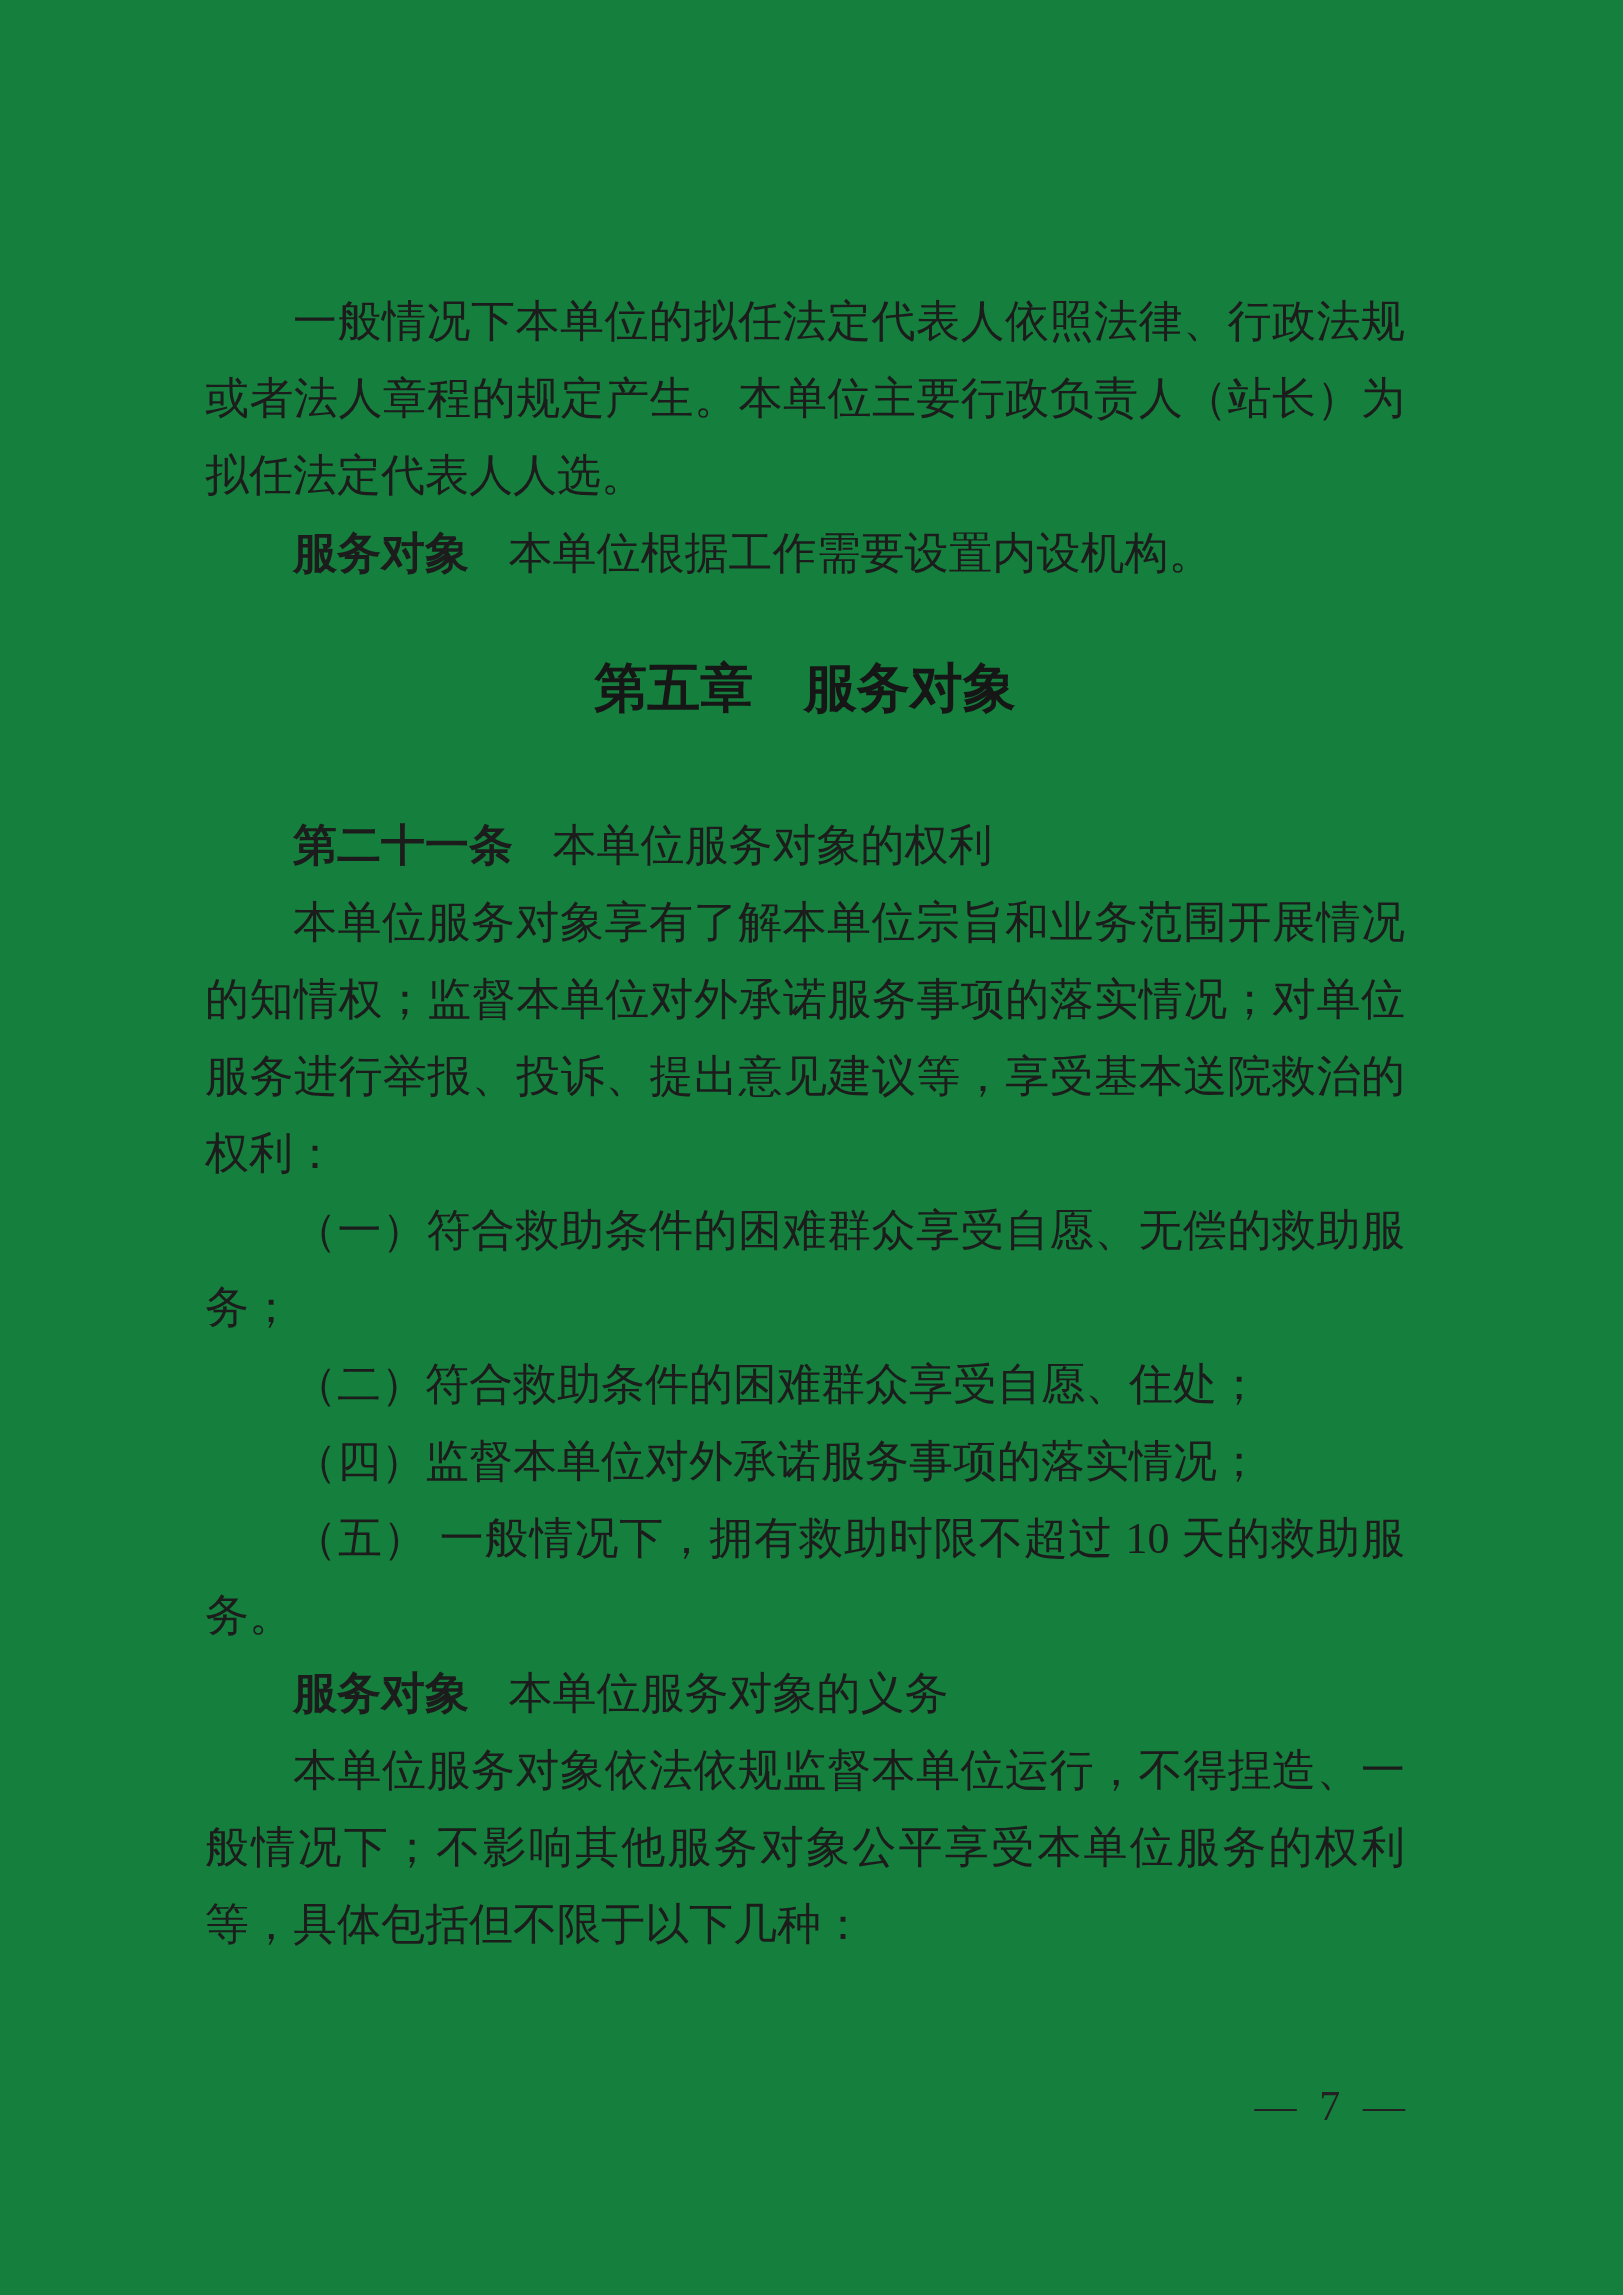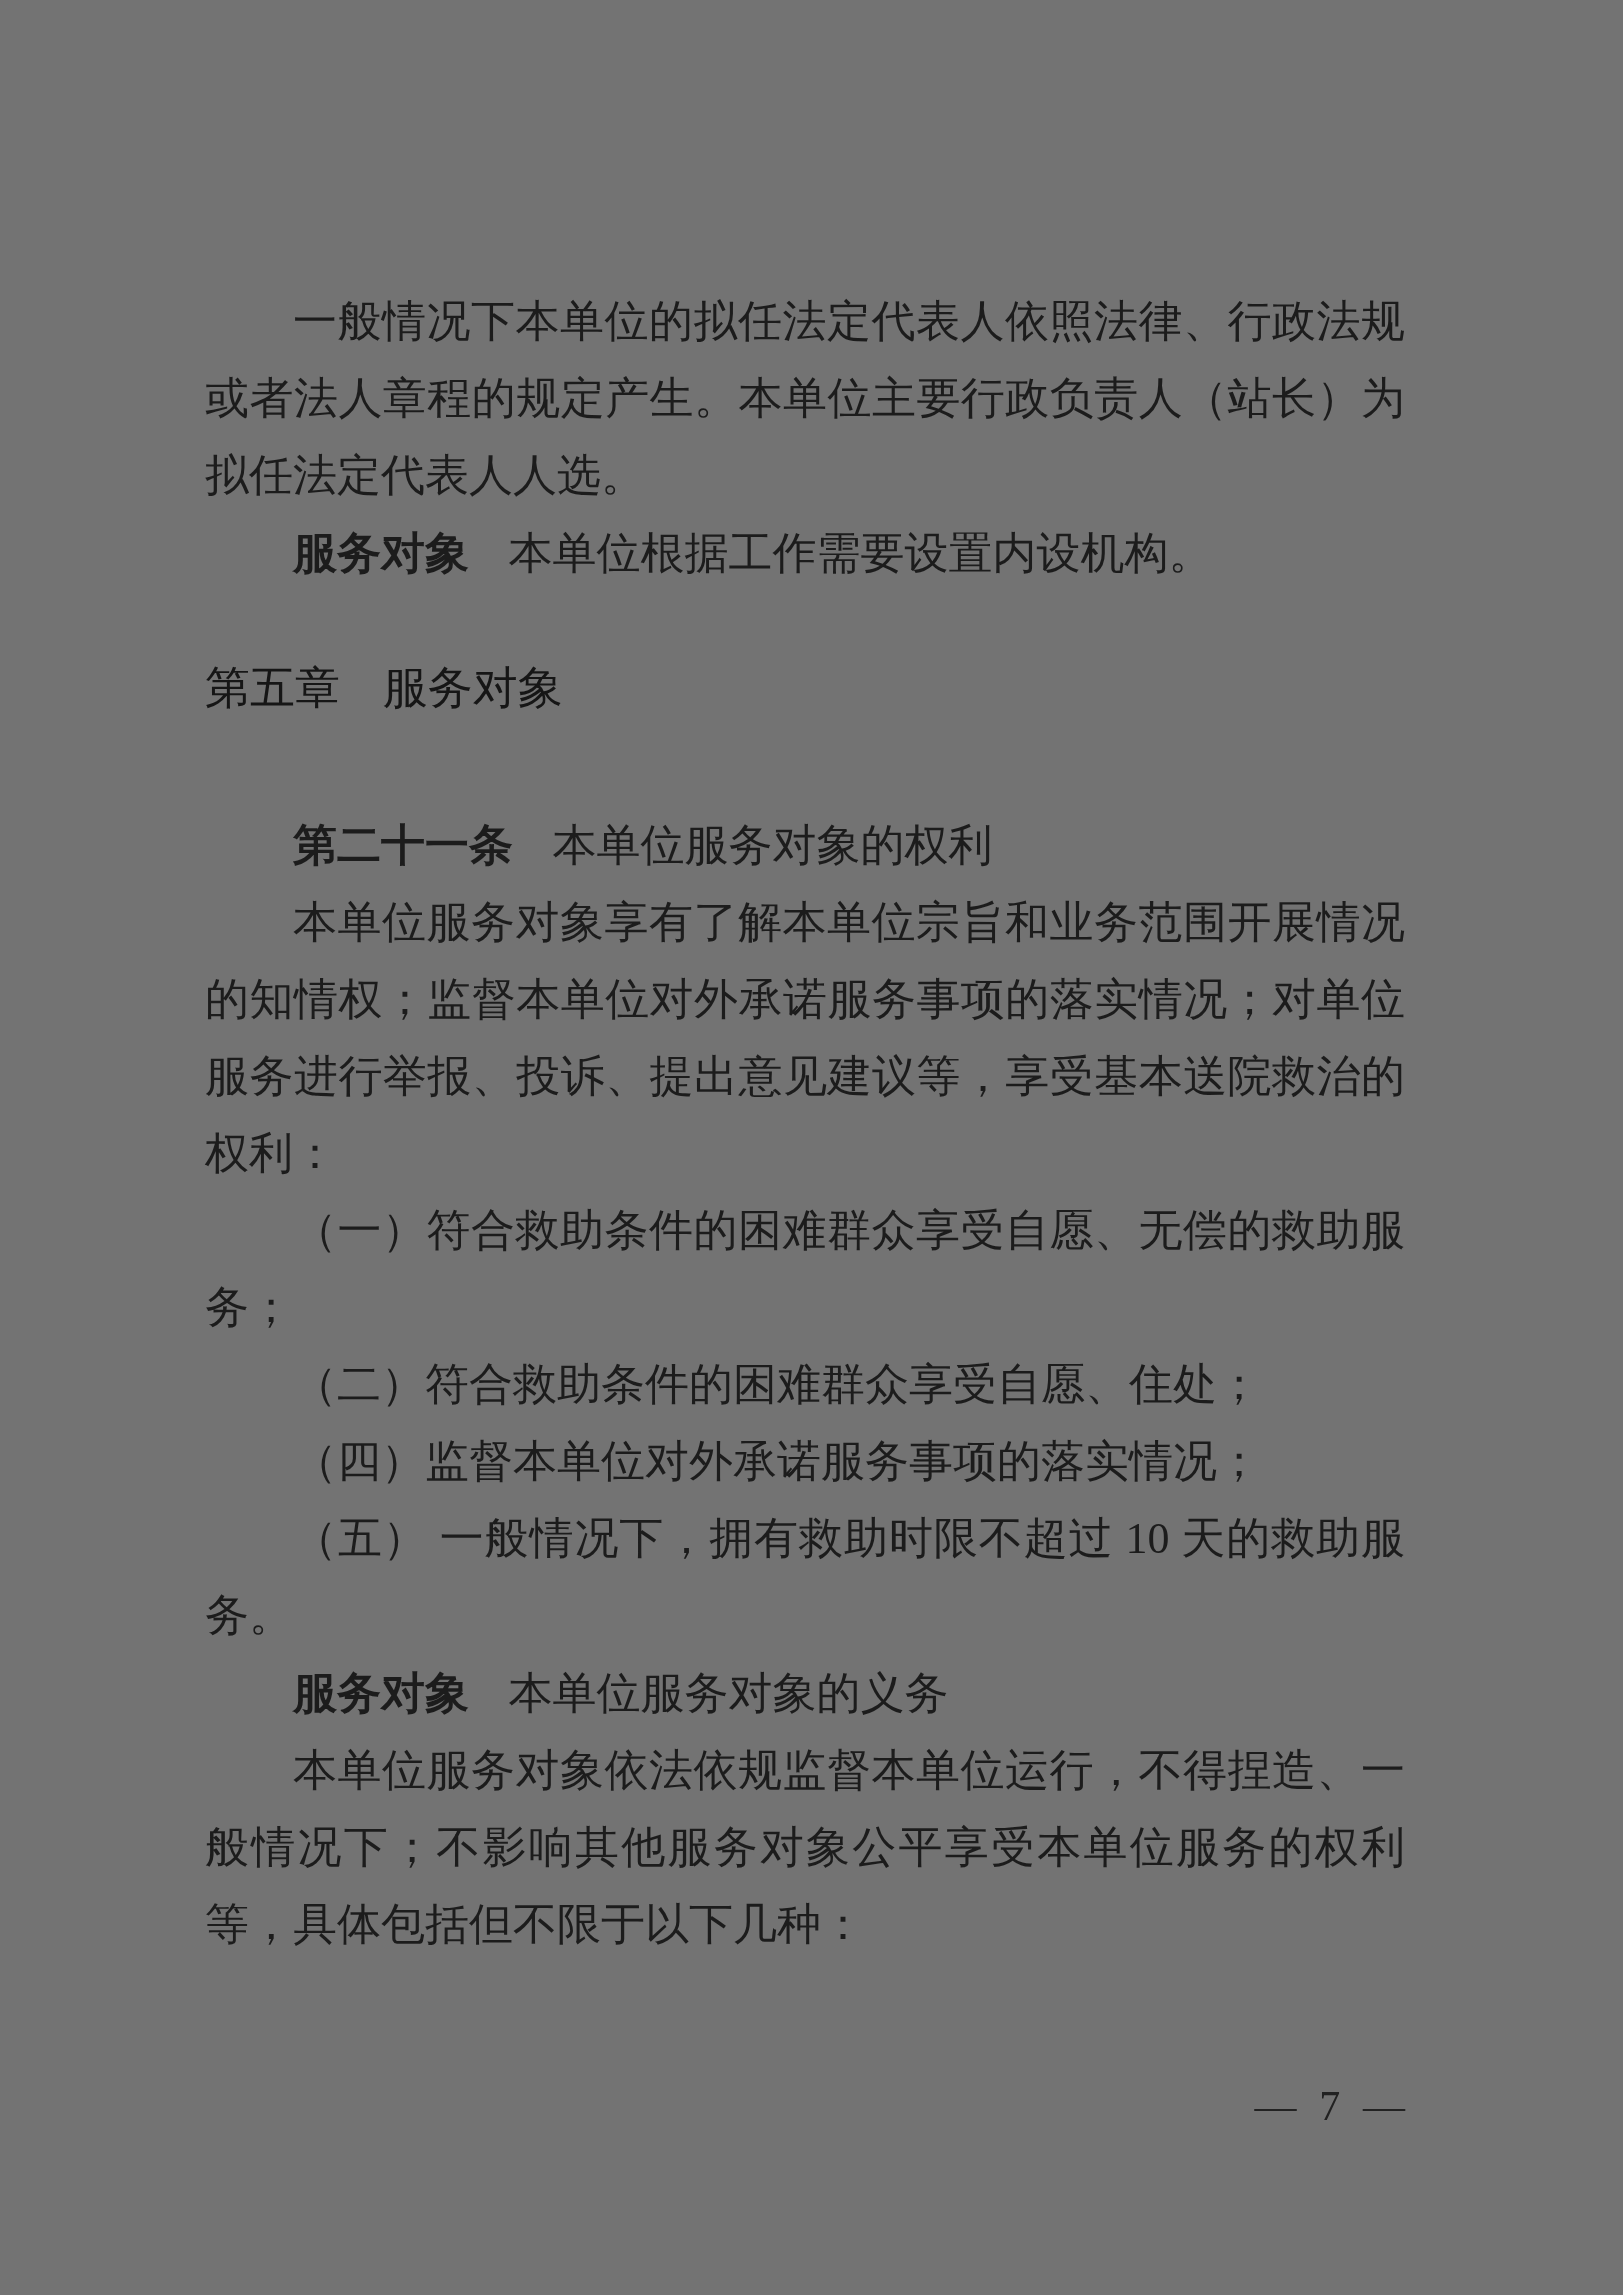--- a/index.html
+++ b/index.html
@@ -4,21 +4,21 @@
 <style>
   html, body {
     margin: 0;
     padding: 0;
     background: #ffffff;
   }
   .page {
     position: relative;
     width: 1623px;
     height: 2295px;
-    background: #737373;
+    background: #15803d;
     overflow: hidden;
     font-family: "Liberation Serif", "DejaVu Serif", serif;
   }
   .content {
     position: absolute;
     left: 205px;
     top: 283px;
     width: 1200px;
     color: #1c1c1c;
     font-size: 44px;
@@ -36,25 +36,25 @@
   
   .clause-label {
     font-weight: 700;
     font-family: "Liberation Sans", "DejaVu Sans", sans-serif;
     margin-right: 0.9em;
   }
   
   .chapter {
     margin: 57px 0 80px 0;
     padding: 0;
-    text-align: left;
+    text-align: center;
     text-indent: 0;
-    font-size: 45px;
+    font-size: 53px;
     line-height: 77px;
-    font-weight: 400;
+    font-weight: 700;
     font-family: "Liberation Sans", "DejaVu Sans", sans-serif;
     color: #161616;
   }
   .chapter .chapter-title {
     margin-left: 0.95em;
   }
   .page-number {
     position: absolute;
     top: 2085px;
     right: 218px;

